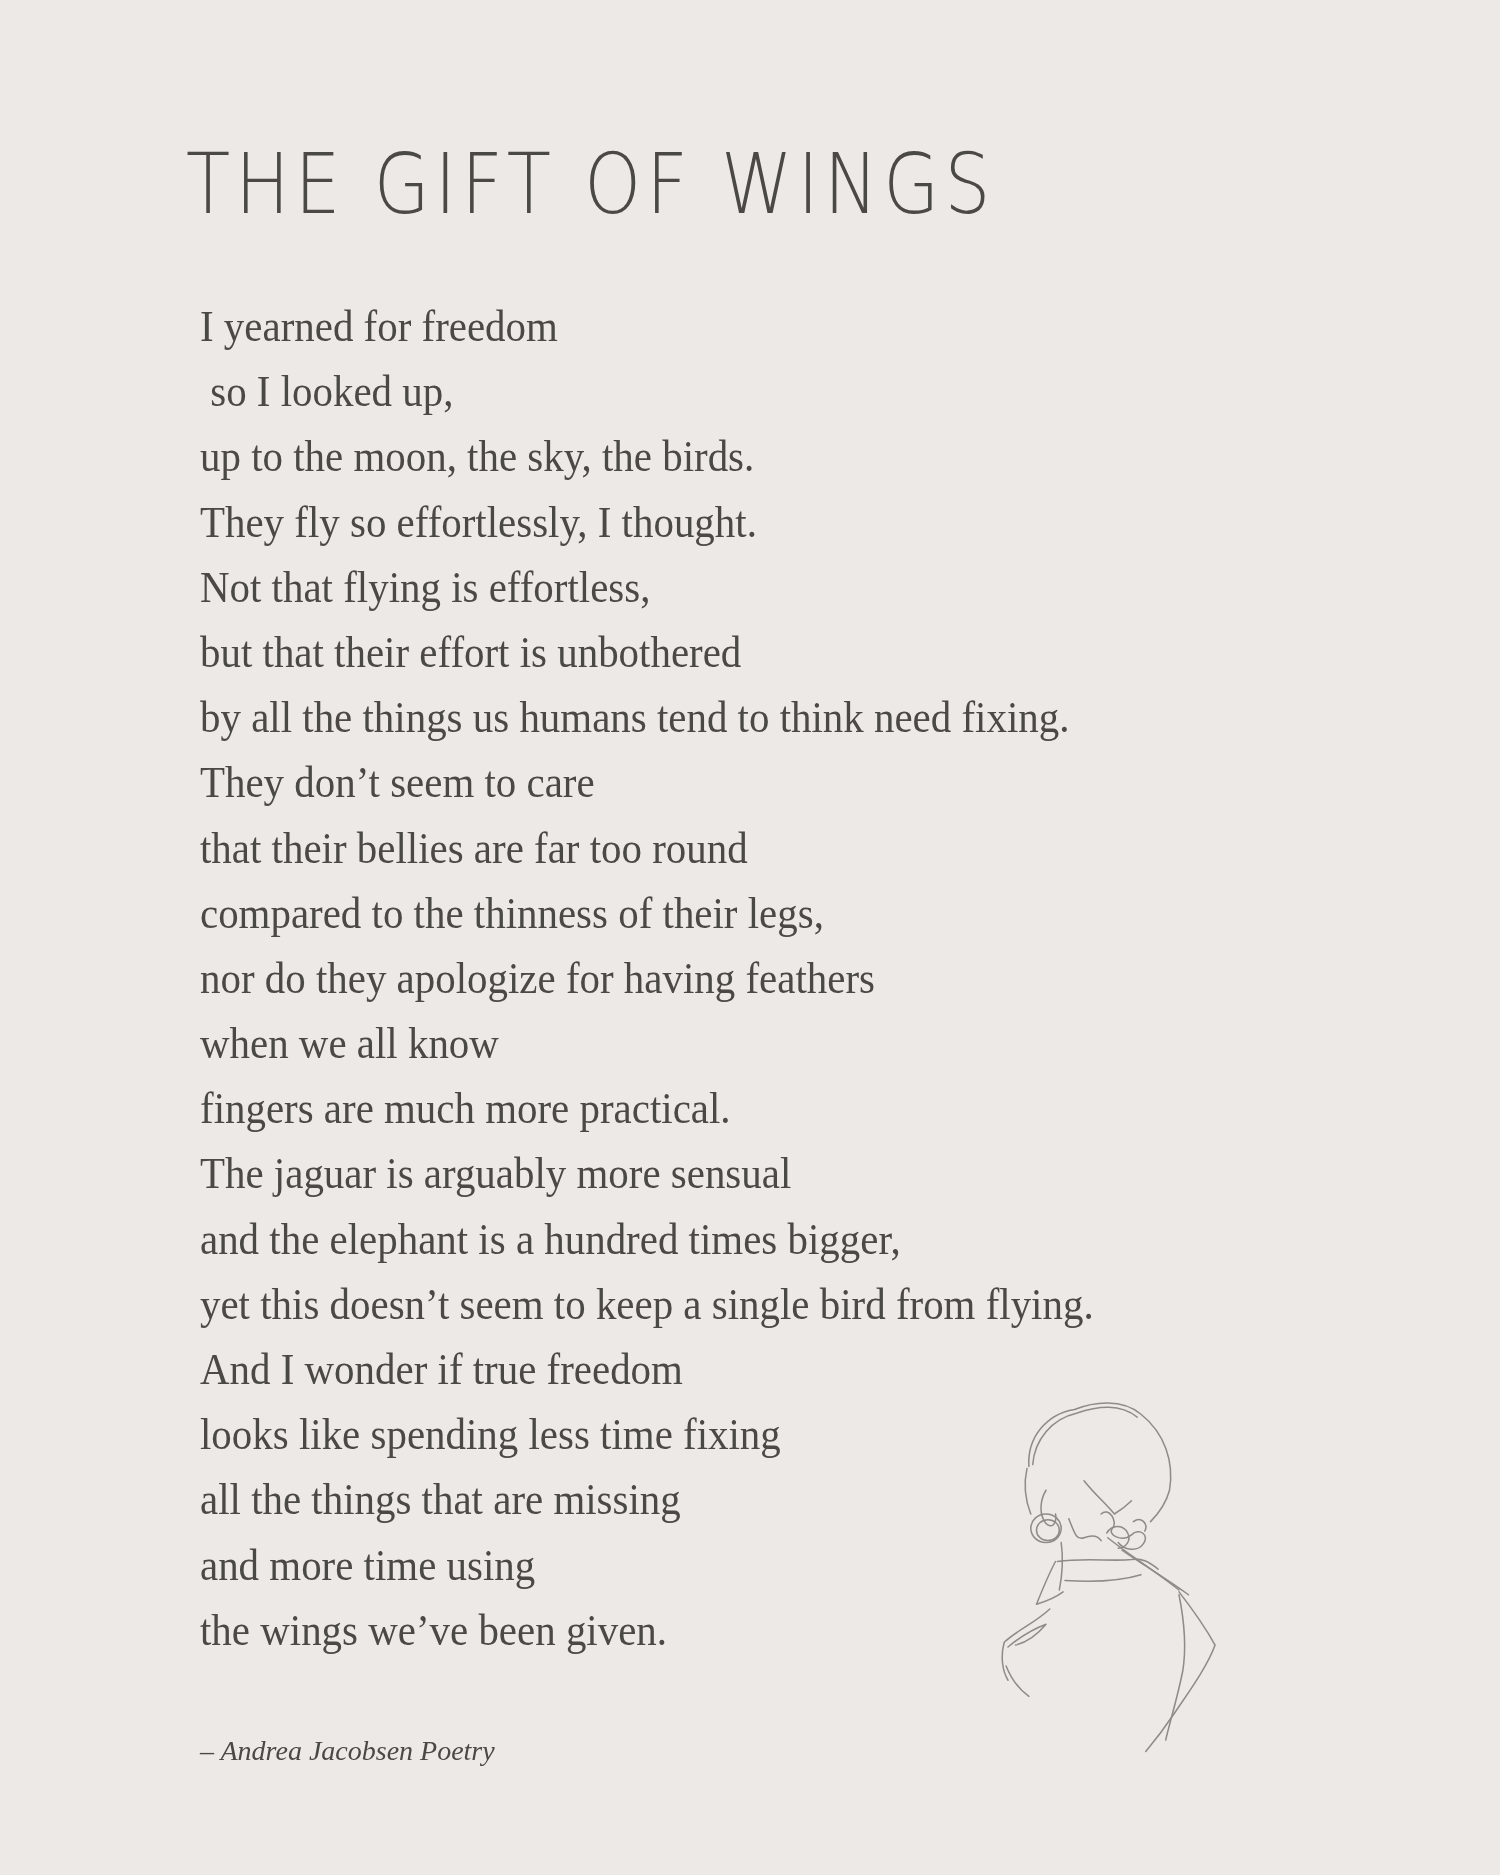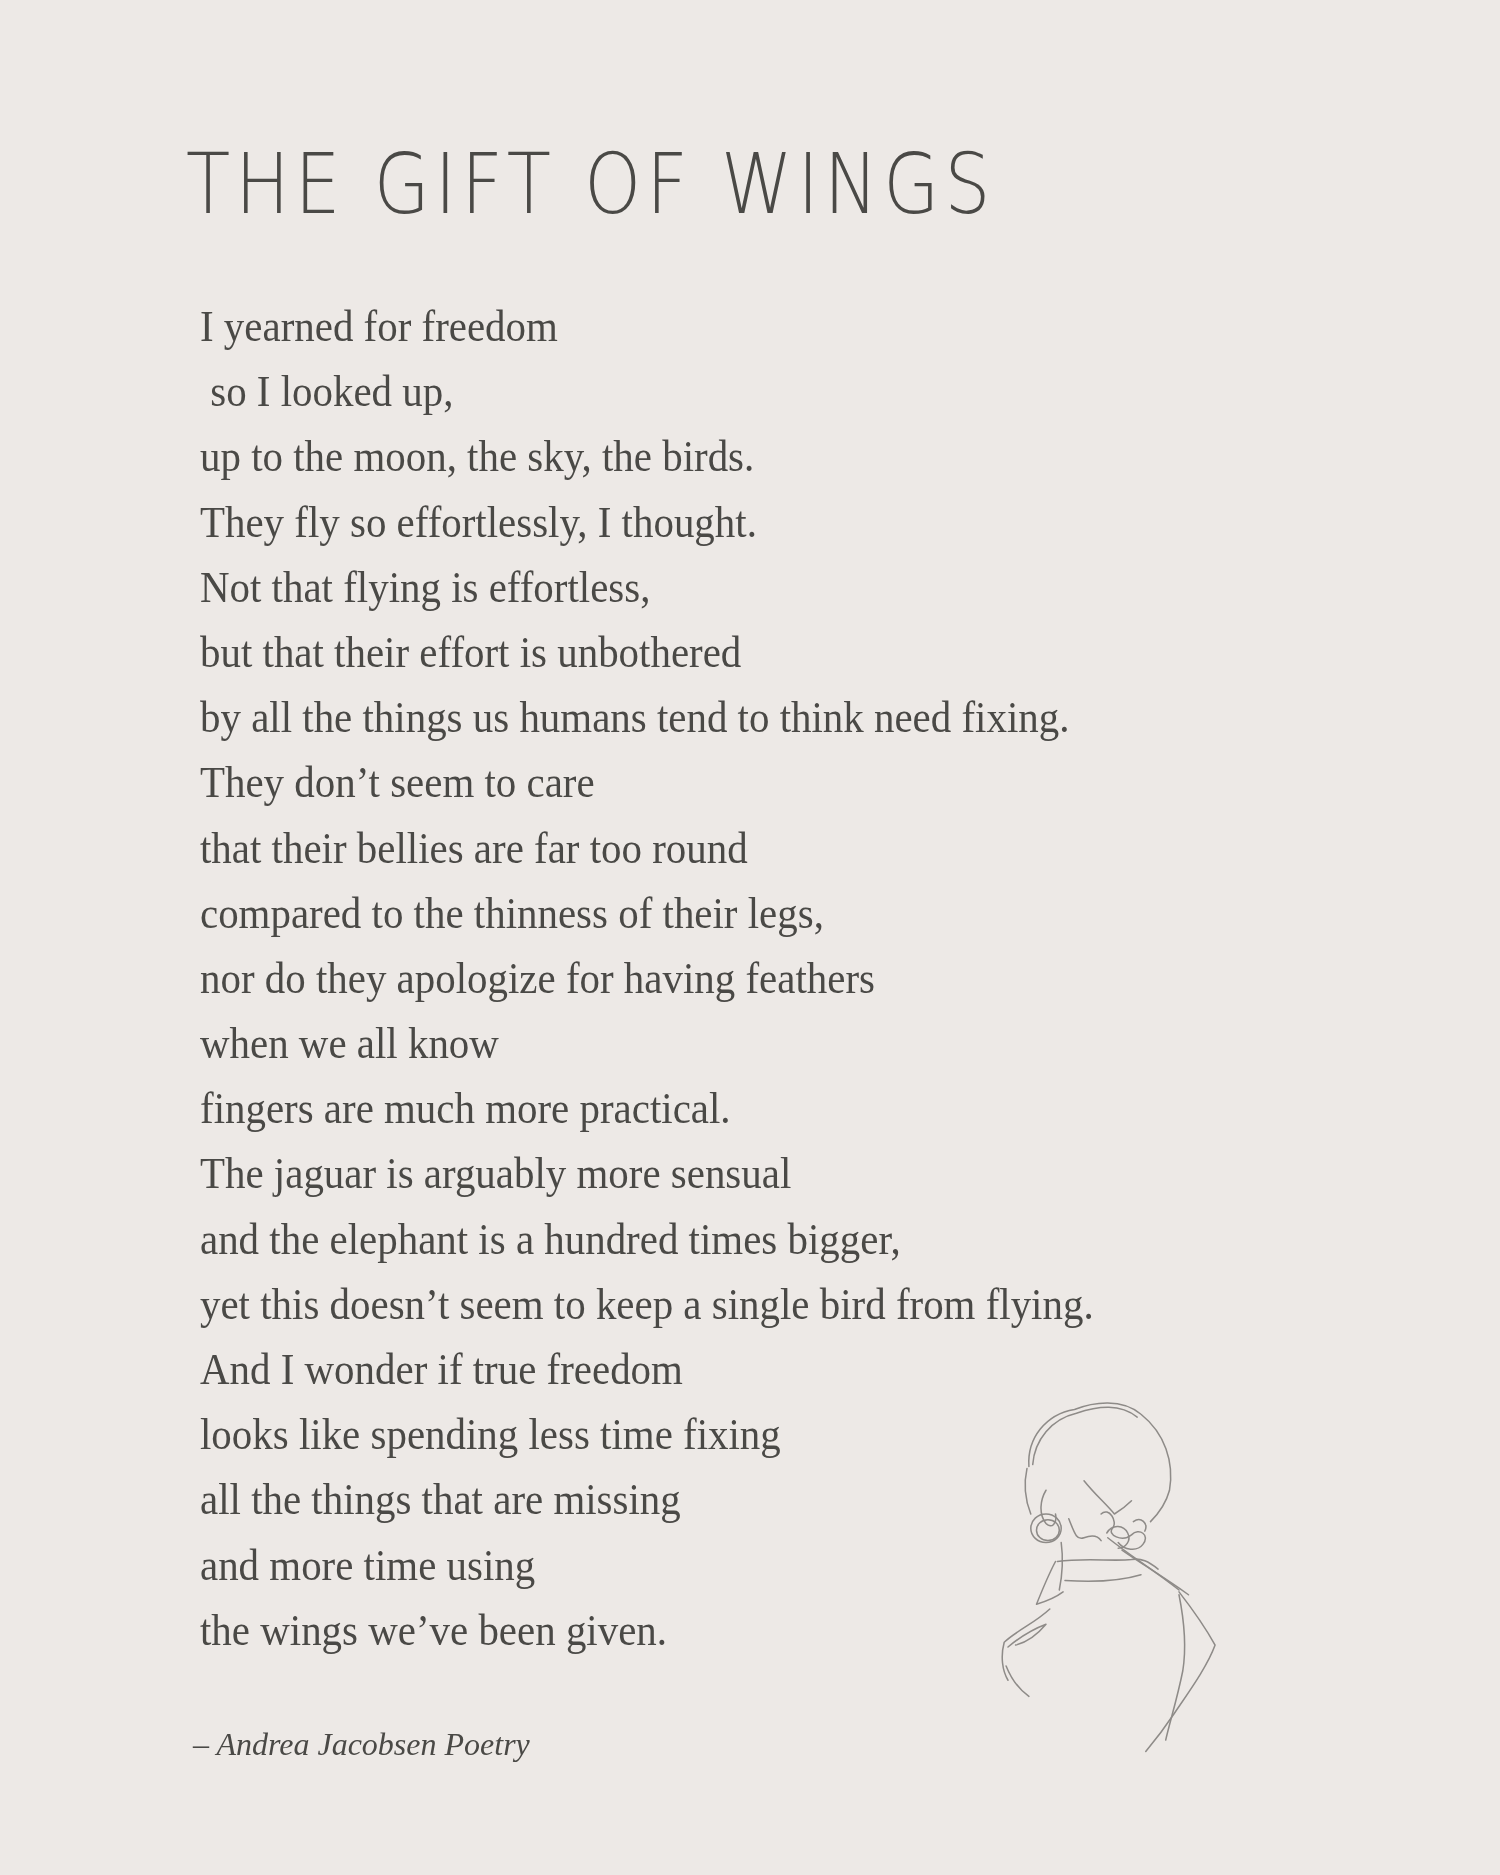--- a/index.html
+++ b/index.html
@@ -50,24 +50,24 @@
     .poem li {
       white-space: pre;
       height: 65.2px;
       transform: scaleX(0.93);
       transform-origin: left center;
     }
     .attribution {
       position: absolute;
       left: 188px;
       top: 1695px;
-      margin: 5px;
+      margin: 12px;
       font-family: "Liberation Serif", "DejaVu Serif", serif;
       font-style: italic;
-      font-size: 32px;
+      font-size: 28px;
       line-height: 56px;
       color: #4a4946;
       white-space: nowrap;
     }
     .illustration {
       position: absolute;
       left: 985px;
       top: 1365px;
       width: 255px;
       height: 380px;

